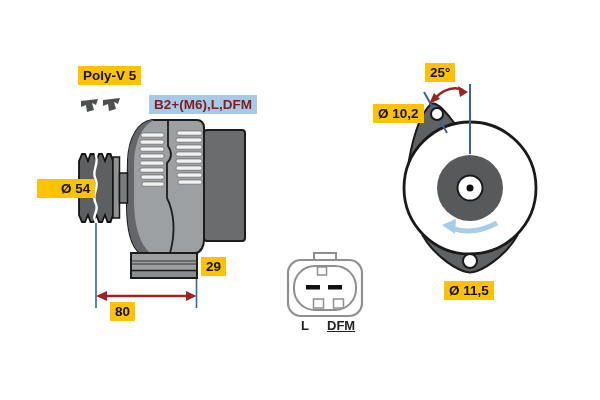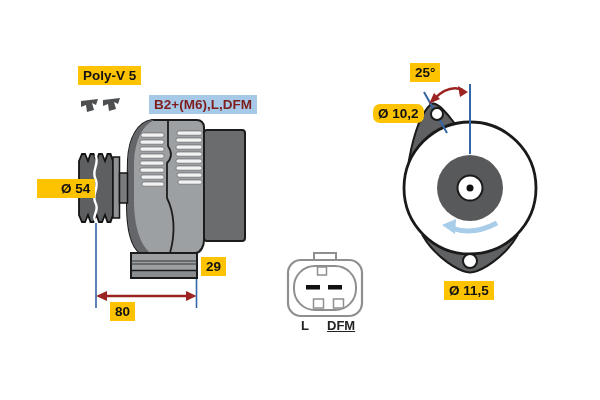--- a/index.html
+++ b/index.html
@@ -145,19 +145,19 @@
   <div class="tag" style="left:37px;top:179px;padding-left:24px;">Ø 54</div>
 
   <div class="tag" style="left:201px;top:257px;">29</div>
 
   <div class="tag" style="left:110px;top:302px;">80</div>
 
   <div class="pin-label" style="left:301px;top:318px;">L</div>
 
   <div class="pin-label" style="left:327px;top:318px;text-decoration:underline;">DFM</div>
 
-  <div class="tag" style="left:410px;top:63px;">25°</div>
+  <div class="tag" style="left:425px;top:63px;">25°</div>
 
-  <div class="tag" style="left:373px;top:104px;border-radius:7px;">Ø 10,2</div>
+  <div class="tag" style="left:373px;top:104px;">Ø 10,2</div>
 
   <div class="tag" style="left:444px;top:281px;text-align:right;">Ø 11,5</div>
 
 </div>
 
 </body></html>

